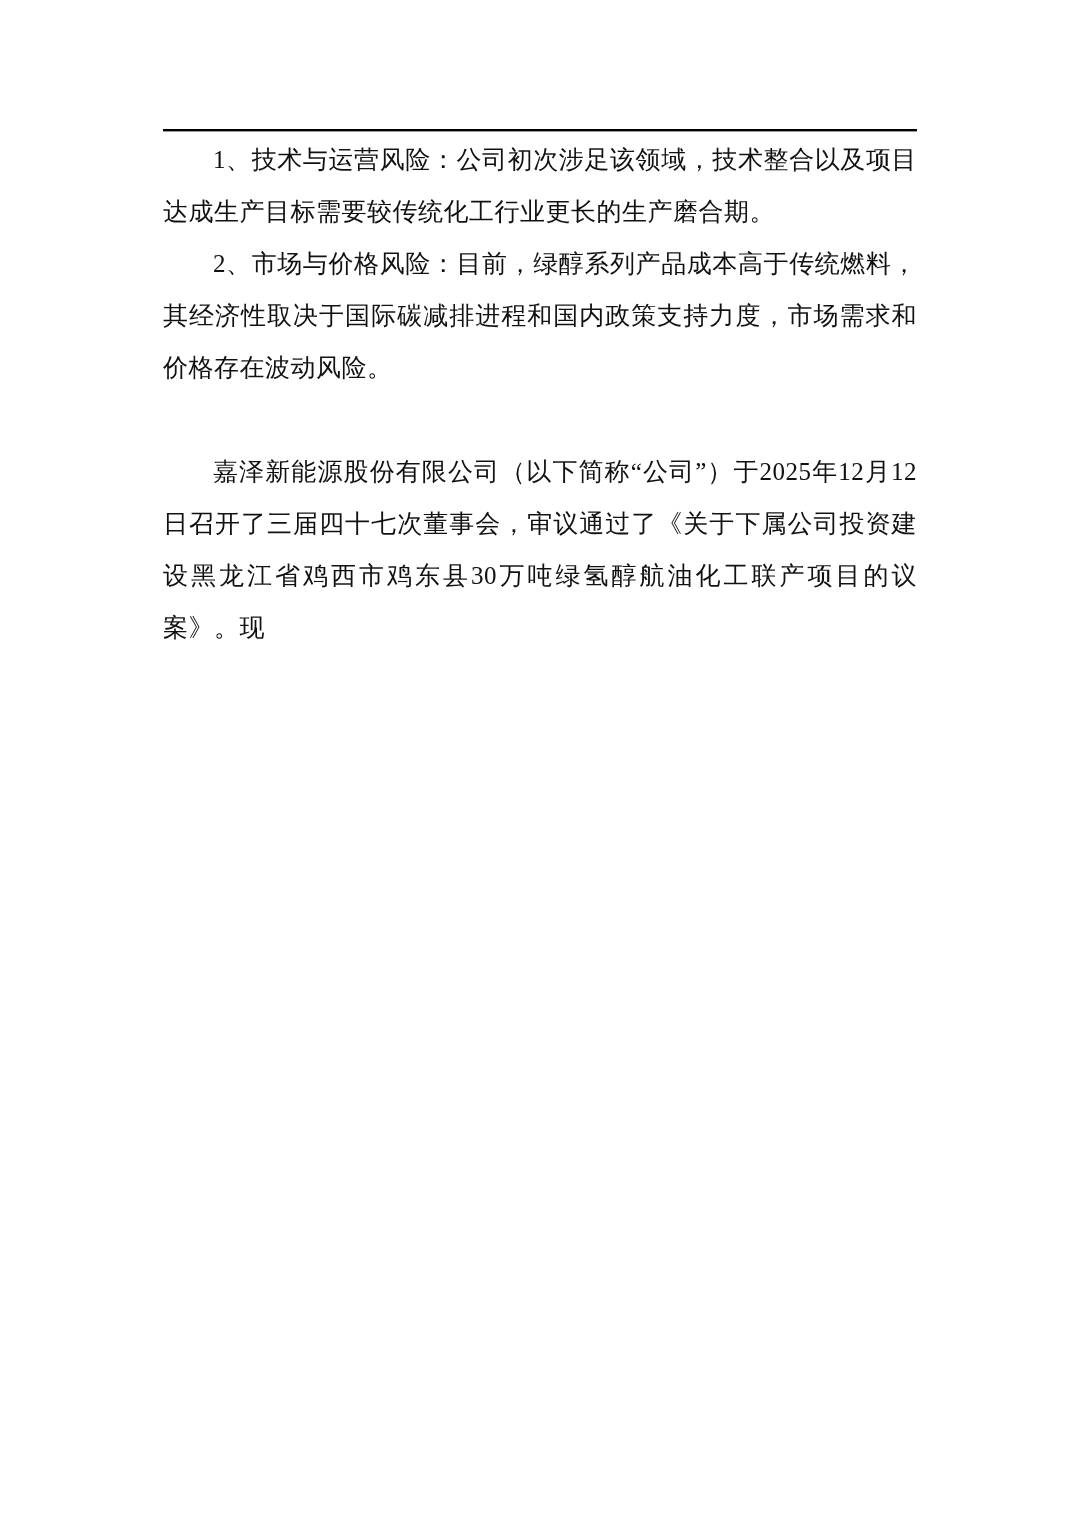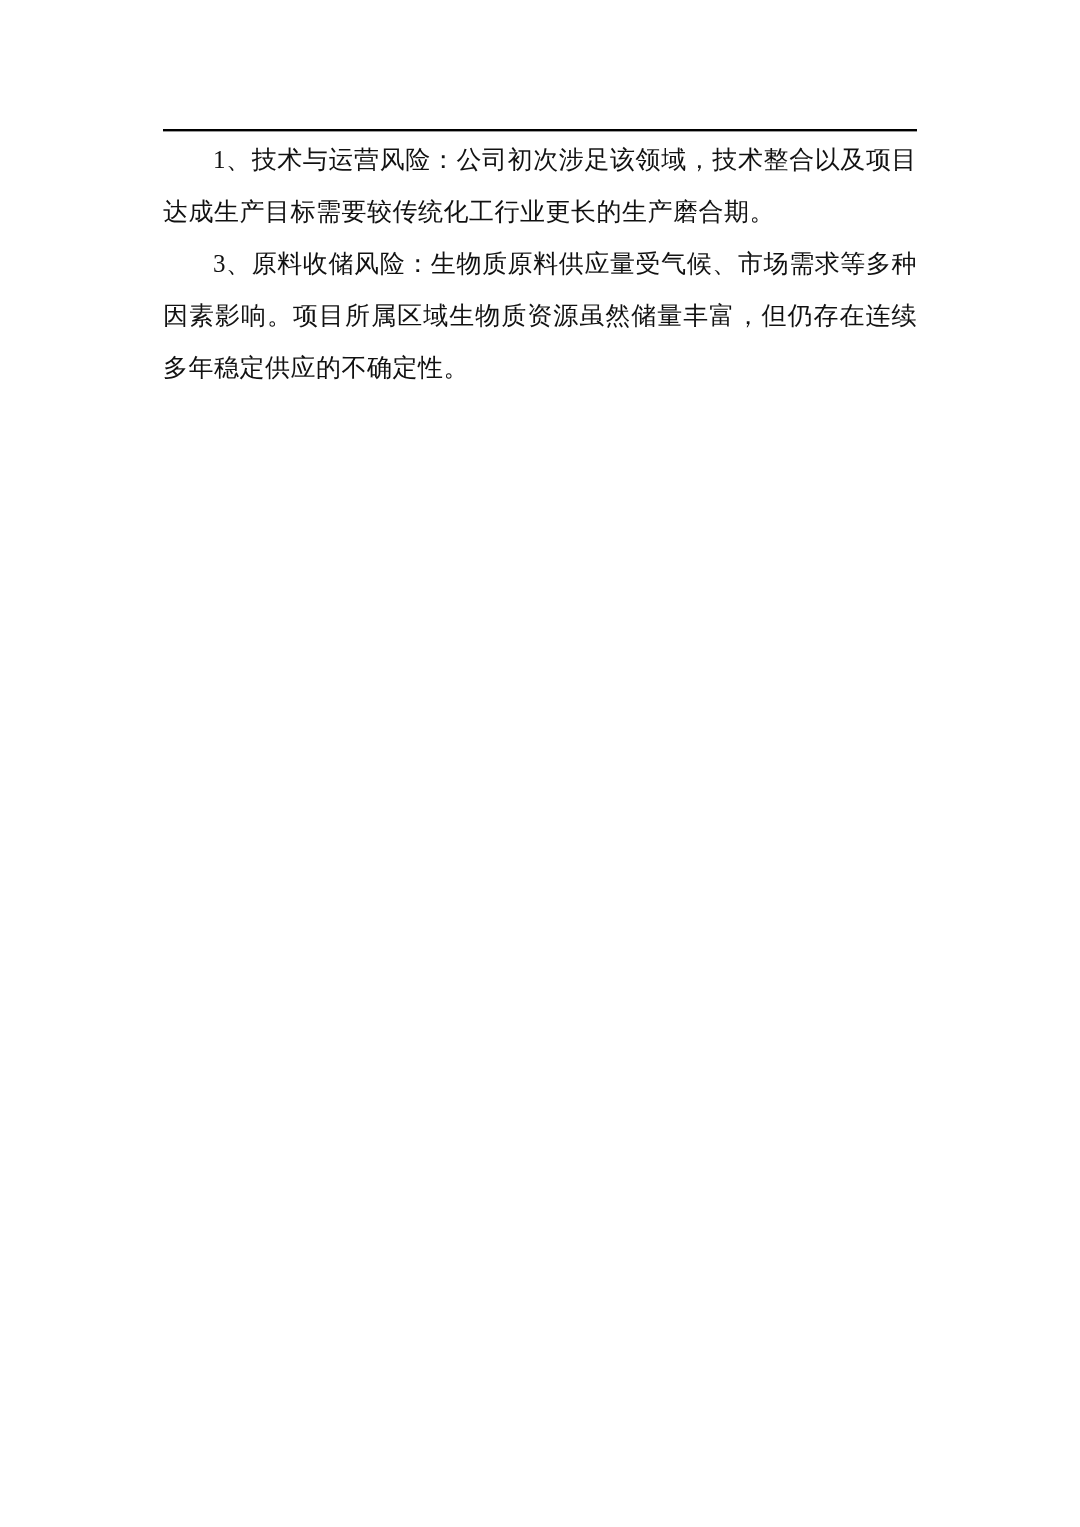--- a/index.html
+++ b/index.html
@@ -55,17 +55,18 @@
     color: #111111;
   }
 </style>
 </head>
 <body>
 
 <div class="page">
   <div class="header-rule"></div>
   <div class="content">
     <p>1、技术与运营风险：公司初次涉足该领域，技术整合以及项目达成生产目标需要较传统化工行业更长的生产磨合期。</p>
-    <p>3、原料收储风险：生物质原料供应量受气候、市场需求等多种因素影响。项目所属区域生物质资源虽然储量丰富，但仍存在连续多年稳定供应的不确定性。</p>
+    <p>2、市场与价格风险：目前，绿醇系列产品成本高于传统燃料，其经济性取决于国际碳减排进程和国内政策支持力度，市场需求和价格存在波动风险。</p>
     <p class="blank"></p>
+    <p>嘉泽新能源股份有限公司（以下简称“公司”）于2025年12月12日召开了三届四十七次董事会，审议通过了《关于下属公司投资建设黑龙江省鸡西市鸡东县30万吨绿氢醇航油化工联产项目的议案》。现</p>
   </div>
   <div class="page-number">2</div>
 </div>
 
 </body></html>

